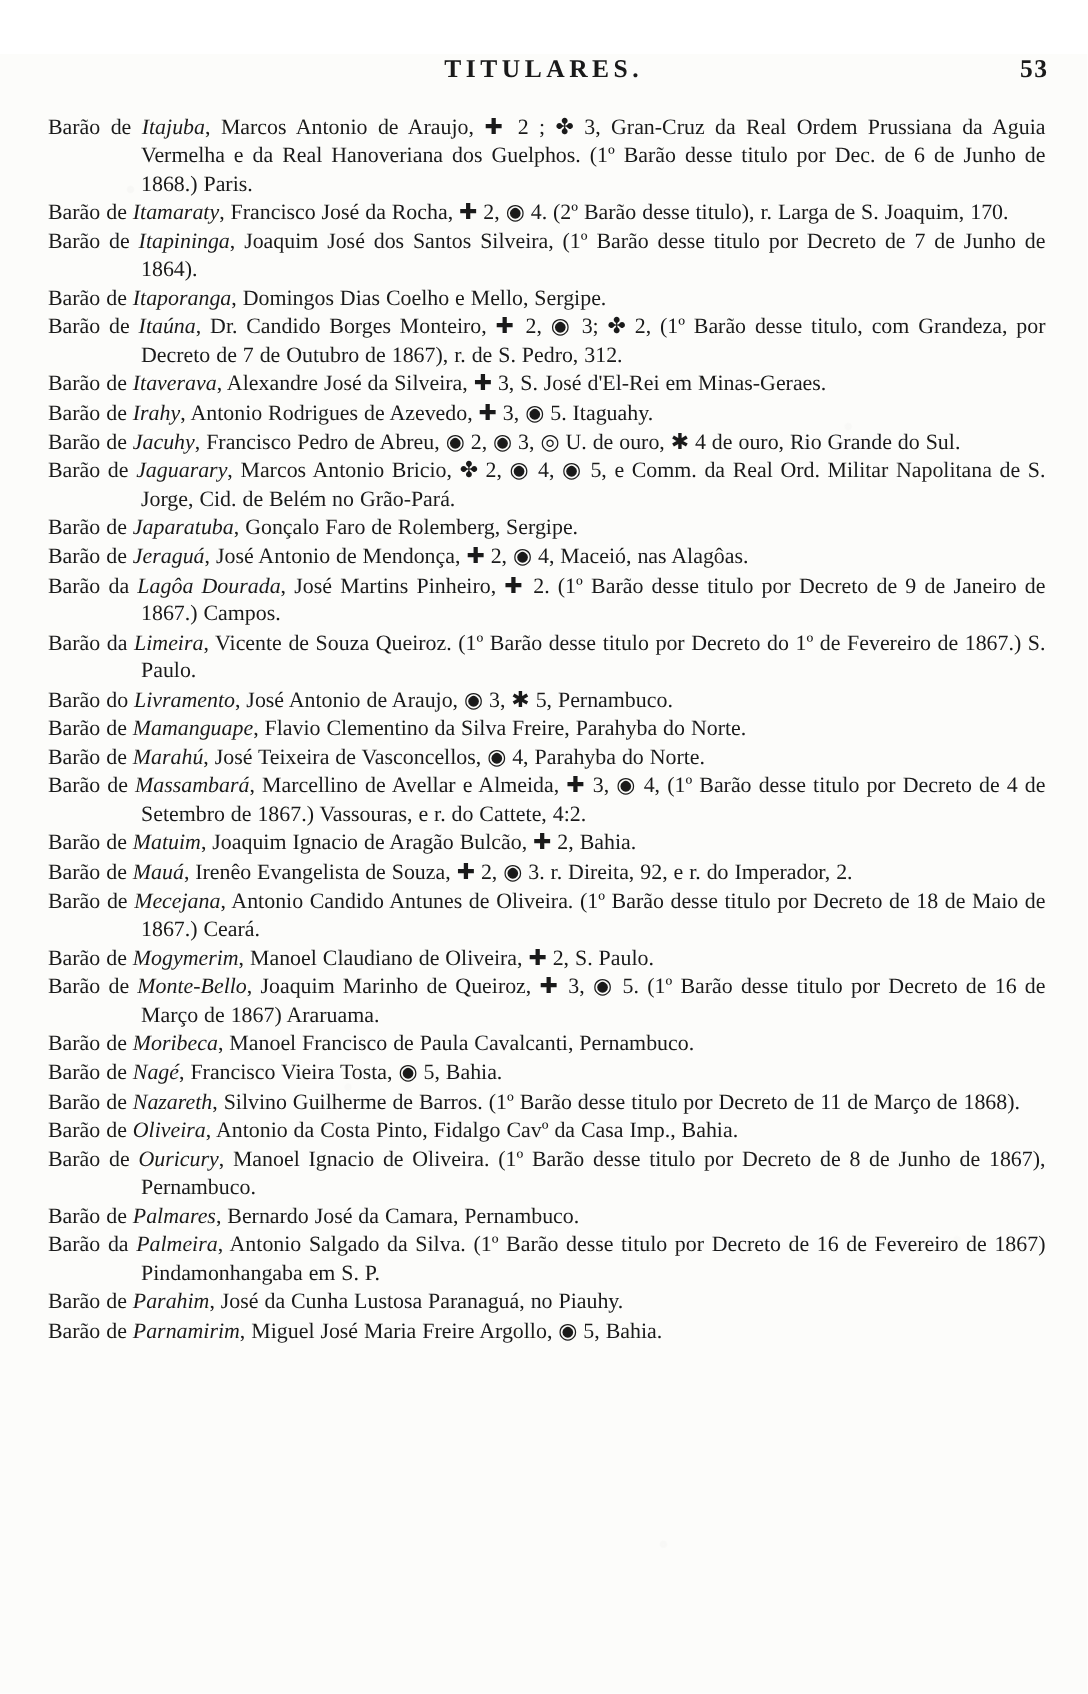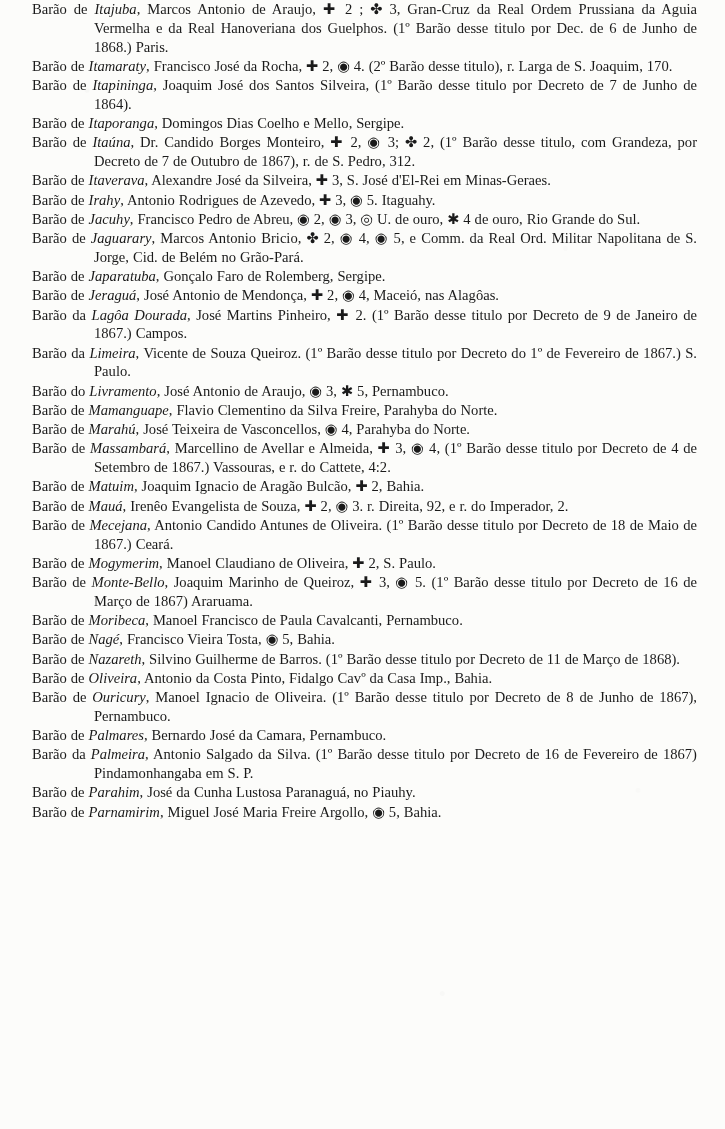--- a/index.html
+++ b/index.html
@@ -79,20 +79,24 @@
   .ttl {
     font-style: italic;
   }
 </style>
 </head>
 <body>
 
 <div class="page">
   <div class="noise"></div>
 
+  <div class="header">
+    <div class="head-title">TITULARES.</div>
+    <div class="folio">53</div>
+  </div>
 
   <div class="body-col">
     <p class="entry"><span>Barão de </span><span class="ttl">Itajuba</span><span>, Marcos Antonio de Araujo, ✚ 2 ; ✤ 3, Gran-Cruz da Real Ordem Prussiana da Aguia Vermelha e da Real Hanoveriana dos Guelphos. (1º Barão desse titulo por Dec. de 6 de Junho de 1868.) Paris.</span></p>
     <p class="entry"><span>Barão de </span><span class="ttl">Itamaraty</span><span>, Francisco José da Rocha, ✚ 2, ◉ 4. (2º Barão desse titulo), r. Larga de S. Joaquim, 170.</span></p>
     <p class="entry"><span>Barão de </span><span class="ttl">Itapininga</span><span>, Joaquim José dos Santos Silveira, (1º Barão desse titulo por Decreto de 7 de Junho de 1864).</span></p>
     <p class="entry"><span>Barão de </span><span class="ttl">Itaporanga</span><span>, Domingos Dias Coelho e Mello, Sergipe.</span></p>
     <p class="entry"><span>Barão de </span><span class="ttl">Itaúna</span><span>, Dr. Candido Borges Monteiro, ✚ 2, ◉ 3; ✤ 2, (1º Barão desse titulo, com Grandeza, por Decreto de 7 de Outubro de 1867), r. de S. Pedro, 312.</span></p>
     <p class="entry"><span>Barão de </span><span class="ttl">Itaverava</span><span>, Alexandre José da Silveira, ✚ 3, S. José d'El-Rei em Minas-Geraes.</span></p>
     <p class="entry"><span>Barão de </span><span class="ttl">Irahy</span><span>, Antonio Rodrigues de Azevedo, ✚ 3, ◉ 5. Itaguahy.</span></p>
     <p class="entry"><span>Barão de </span><span class="ttl">Jacuhy</span><span>, Francisco Pedro de Abreu, ◉ 2, ◉ 3, ◎ U. de ouro, ✱ 4 de ouro, Rio Grande do Sul.</span></p>

